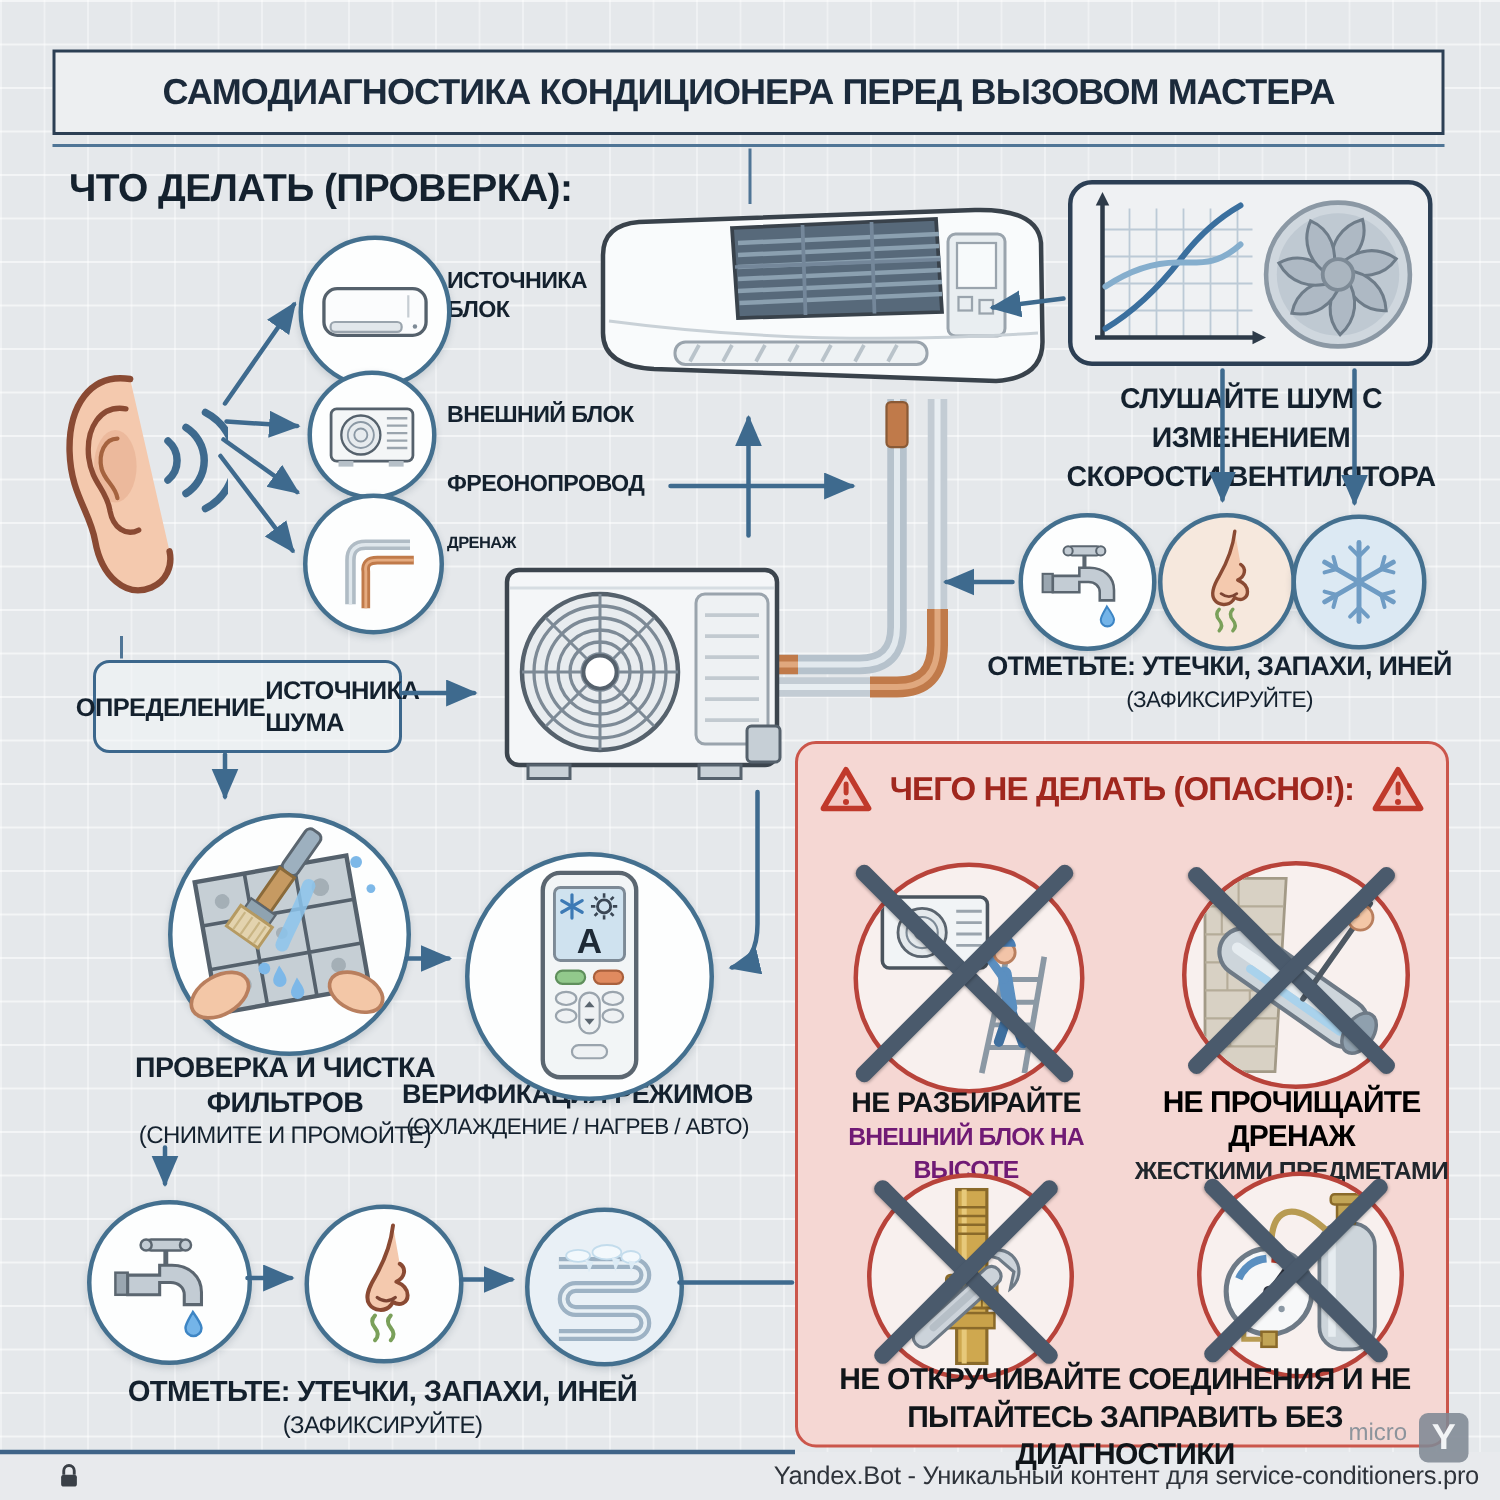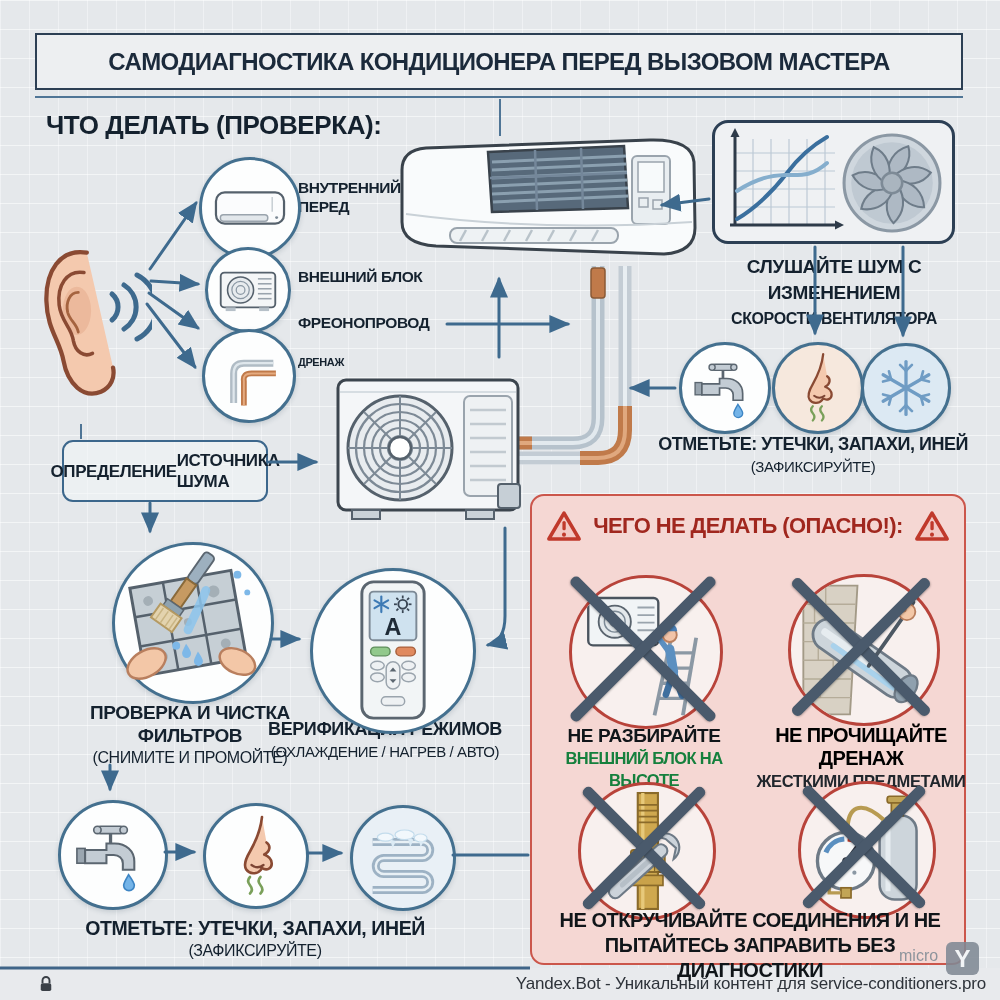--- a/index.html
+++ b/index.html
@@ -139,21 +139,21 @@
   </div>
   <div class="circ" style="left:202px;top:329px;width:88px;height:88px;">
     <svg width="64" height="64" viewBox="0 0 100 100">
       <path d="M26 92 V46 Q26 30 42 30 H88" stroke="#b0bcc5" stroke-width="11" fill="none"></path>
       <path d="M26 92 V46 Q26 30 42 30 H88" stroke="#dfe7ec" stroke-width="3.5" fill="none"></path>
       <path d="M42 96 V58 Q40 46 54 46 H92" stroke="#c07a4a" stroke-width="9" fill="none"></path>
       <path d="M42 96 V58 Q40 46 54 46 H92" stroke="#e5ab80" stroke-width="3" fill="none"></path>
     </svg>
   </div>
 
-  <div class="t b" style="left:298px;top:178px;width:105px;font-size:15.5px;line-height:19px;">ВНУТРЕННИЙ ПЕРЕД</div>
+  <div class="t b" style="left:298px;top:178px;width:105px;font-size:15.5px;line-height:19px;">ИСТОЧНИКА БЛОК</div>
   <div class="t b" style="left:298px;top:268px;font-size:15.5px;">ВНЕШНИЙ БЛОК</div>
   <div class="t b" style="left:298px;top:314px;font-size:15.5px;">ФРЕОНОПРОВОД</div>
   <div class="t b" style="left:298px;top:356px;font-size:11px;">ДРЕНАЖ</div>
 
   <div class="noisebox">
     <div>ОПРЕДЕЛЕНИЕ</div>
     <div>ИСТОЧНИКА ШУМА</div>
   </div>
 
   <div class="abs" style="left:470px;top:258px;z-index:1;">
@@ -410,21 +410,21 @@
           </g>
         <g transform="rotate(309 50 50)">
             <path d="M50 46 C62 40 70 28 66 14 C52 18 44 30 46 46 Z" fill="#aeb9c4" stroke="#6e7c89" stroke-width="2"></path>
           </g>
       </g>
       <circle cx="50" cy="50" r="10" fill="#aab5bf" stroke="#7d8a96" stroke-width="2.5"></circle>
     </svg>
   </div>
   <div class="t ctr" style="left:688px;top:254px;width:292px;">
     <div class="b" style="font-size:19px;line-height:26px;">СЛУШАЙТЕ ШУМ С ИЗМЕНЕНИЕМ</div>
-    <div class="b" style="font-size:16px;line-height:26px;text-align:center;">СКОРОСТИ ВЕНТИЛЯТОРА</div>
+    <div class="b" style="font-size:19px;line-height:26px;text-align:center;">СКОРОСТИ ВЕНТИЛЯТОРА</div>
   </div>
 
   <div class="circ" style="left:679px;top:342px;width:86px;height:86px;">
     <svg width="68" height="68" viewBox="0 0 100 100">
       <rect x="6" y="42" width="10" height="18" fill="#9aa6b0" stroke="#5b6670" stroke-width="2"></rect>
       <path d="M16 44 h26 v-8 h10 c14 0 24 9 24 22 v10 h-14 v-8 c0-6 -5 -10 -11 -10 h-9 v10 h-26 z" fill="#c3ccd4" stroke="#5b6670" stroke-width="2.5"></path>
       <line x1="47" y1="36" x2="47" y2="23" stroke="#5b6670" stroke-width="4"></line>
       <rect x="31" y="15" width="32" height="9" rx="4" fill="#c3ccd4" stroke="#5b6670" stroke-width="2"></rect>
       <circle cx="31" cy="19.5" r="4.5" fill="#c3ccd4" stroke="#5b6670" stroke-width="2"></circle>
       <circle cx="63" cy="19.5" r="4.5" fill="#c3ccd4" stroke="#5b6670" stroke-width="2"></circle>
@@ -556,21 +556,21 @@
         <rect x="110" y="28" width="10" height="6" rx="3" fill="#f3c7a7" stroke="#b97f5e" stroke-width="1.5"></rect>
       </svg>
     </div>
     <div class="xwrap" style="left:234px;top:56px;width:190px;height:190px;">
         <i class="a"></i>
         <i class="bb"></i>
       </div>
 
     <div class="t ctr" style="left:1px;top:228px;width:222px;">
       <div style="font-size:19px;font-weight:bold;color:#101519;line-height:23px;">НЕ РАЗБИРАЙТЕ</div>
-      <div style="font-size:16.5px;font-weight:bold;color:#15803d;line-height:22px;letter-spacing:-0.6px;">ВНЕШНИЙ БЛОК НА ВЫСОТЕ</div>
+      <div style="font-size:16.5px;font-weight:bold;color:#701a75;line-height:22px;letter-spacing:-0.6px;">ВНЕШНИЙ БЛОК НА ВЫСОТЕ</div>
     </div>
     <div class="t ctr" style="left:219px;top:228px;width:220px;">
       <div style="font-size:20px;font-weight:bold;color:#000000;line-height:23px;letter-spacing:-0.6px;">НЕ ПРОЧИЩАЙТЕ ДРЕНАЖ</div>
       <div style="font-size:16.5px;font-weight:bold;color:#20262c;line-height:22px;">ЖЕСТКИМИ ПРЕДМЕТАМИ</div>
     </div>
 
     <div class="dcirc" style="left:46px;top:286px;width:132px;height:132px;">
       <svg width="126" height="126" viewBox="0 0 150 150">
         <rect x="64" y="6" width="24" height="138" fill="#cfa84f" stroke="#8a6a2a" stroke-width="2.5"></rect>
         <line x1="70" y1="6" x2="70" y2="144" stroke="#e7c97a" stroke-width="4"></line>

